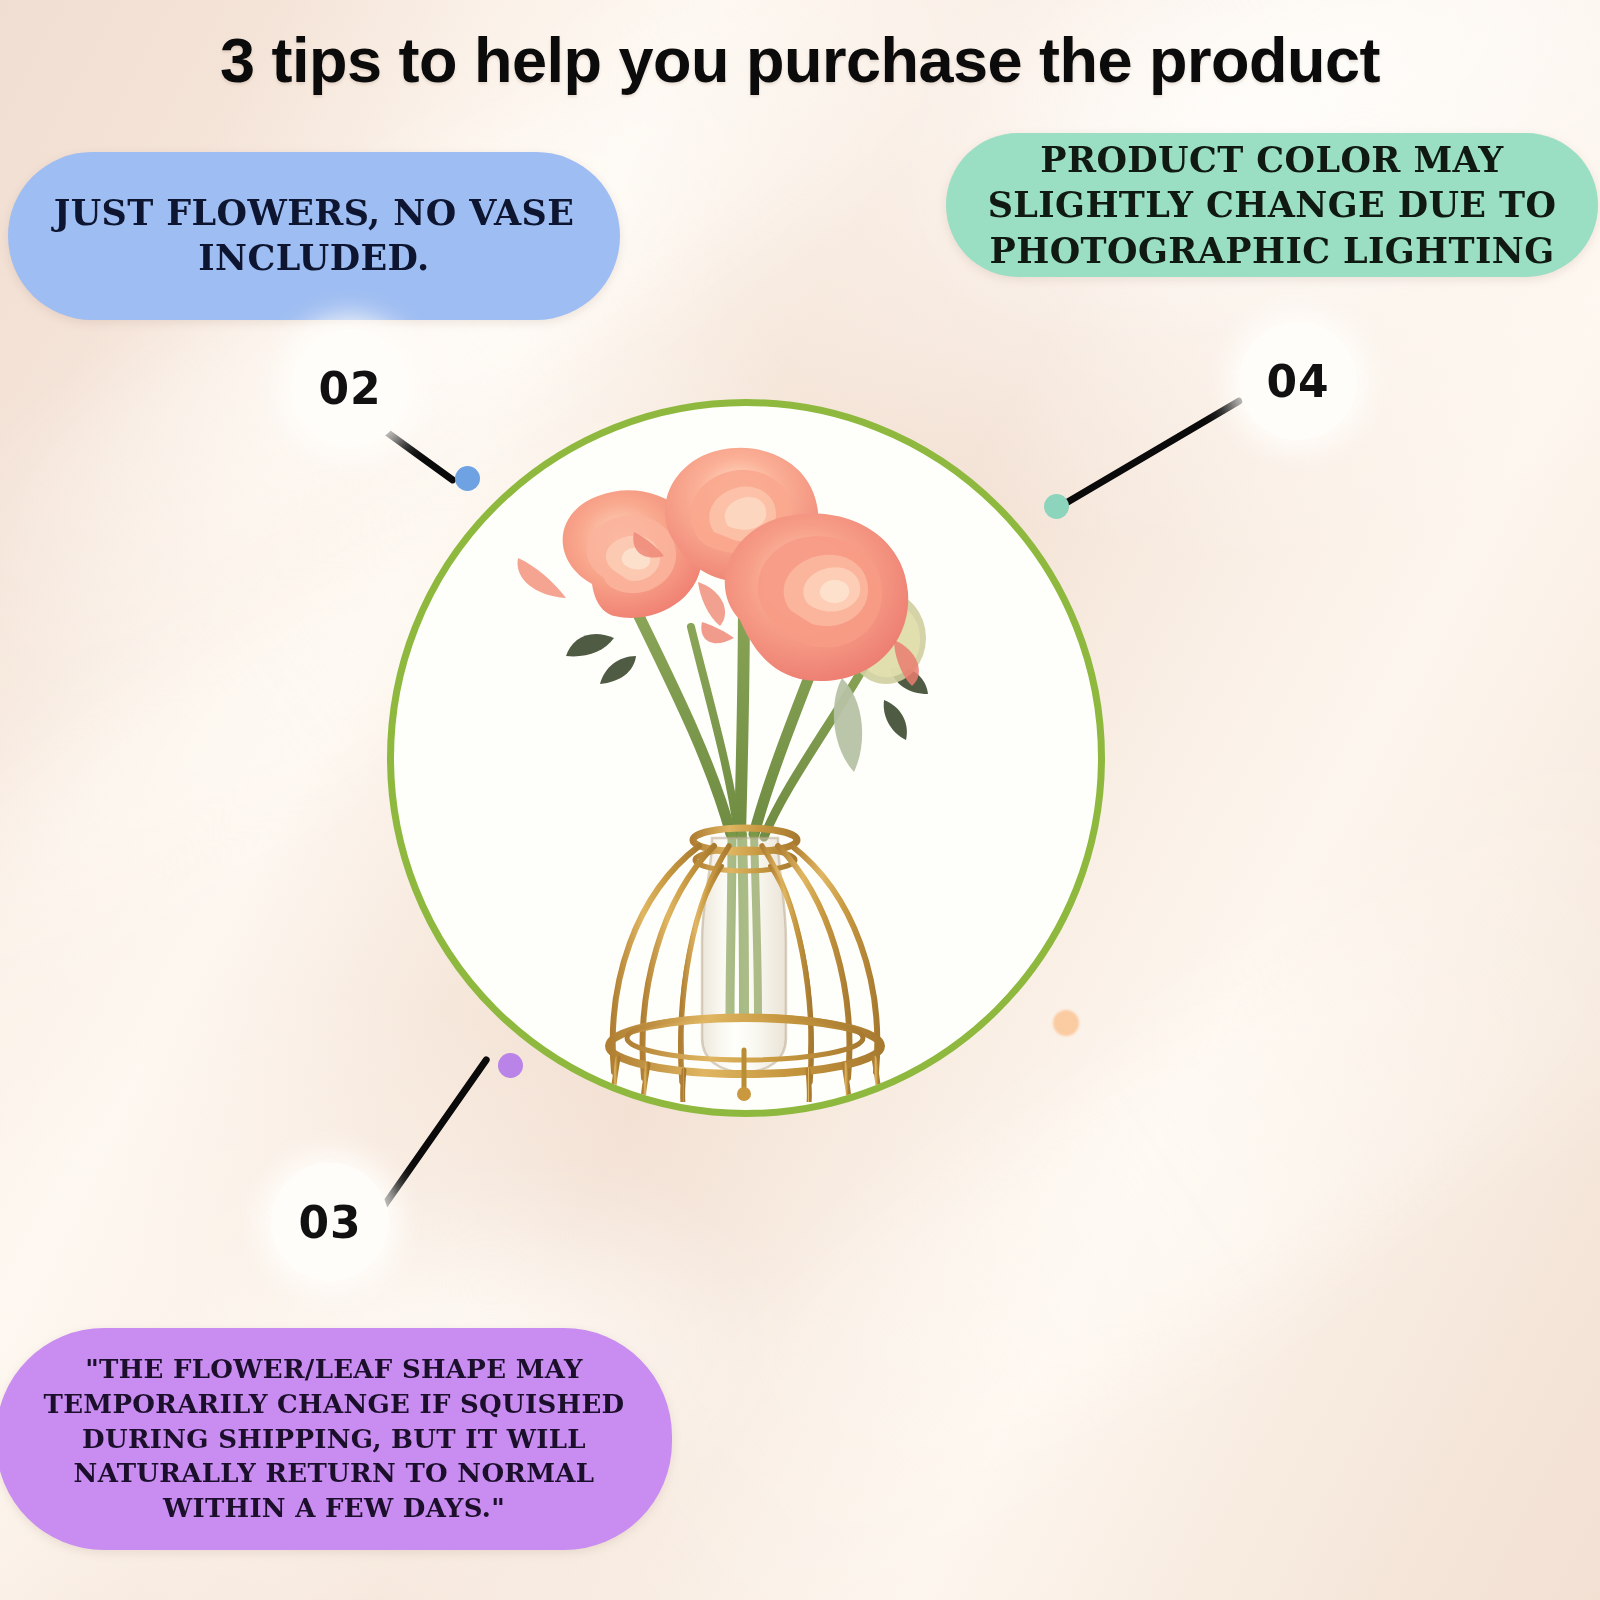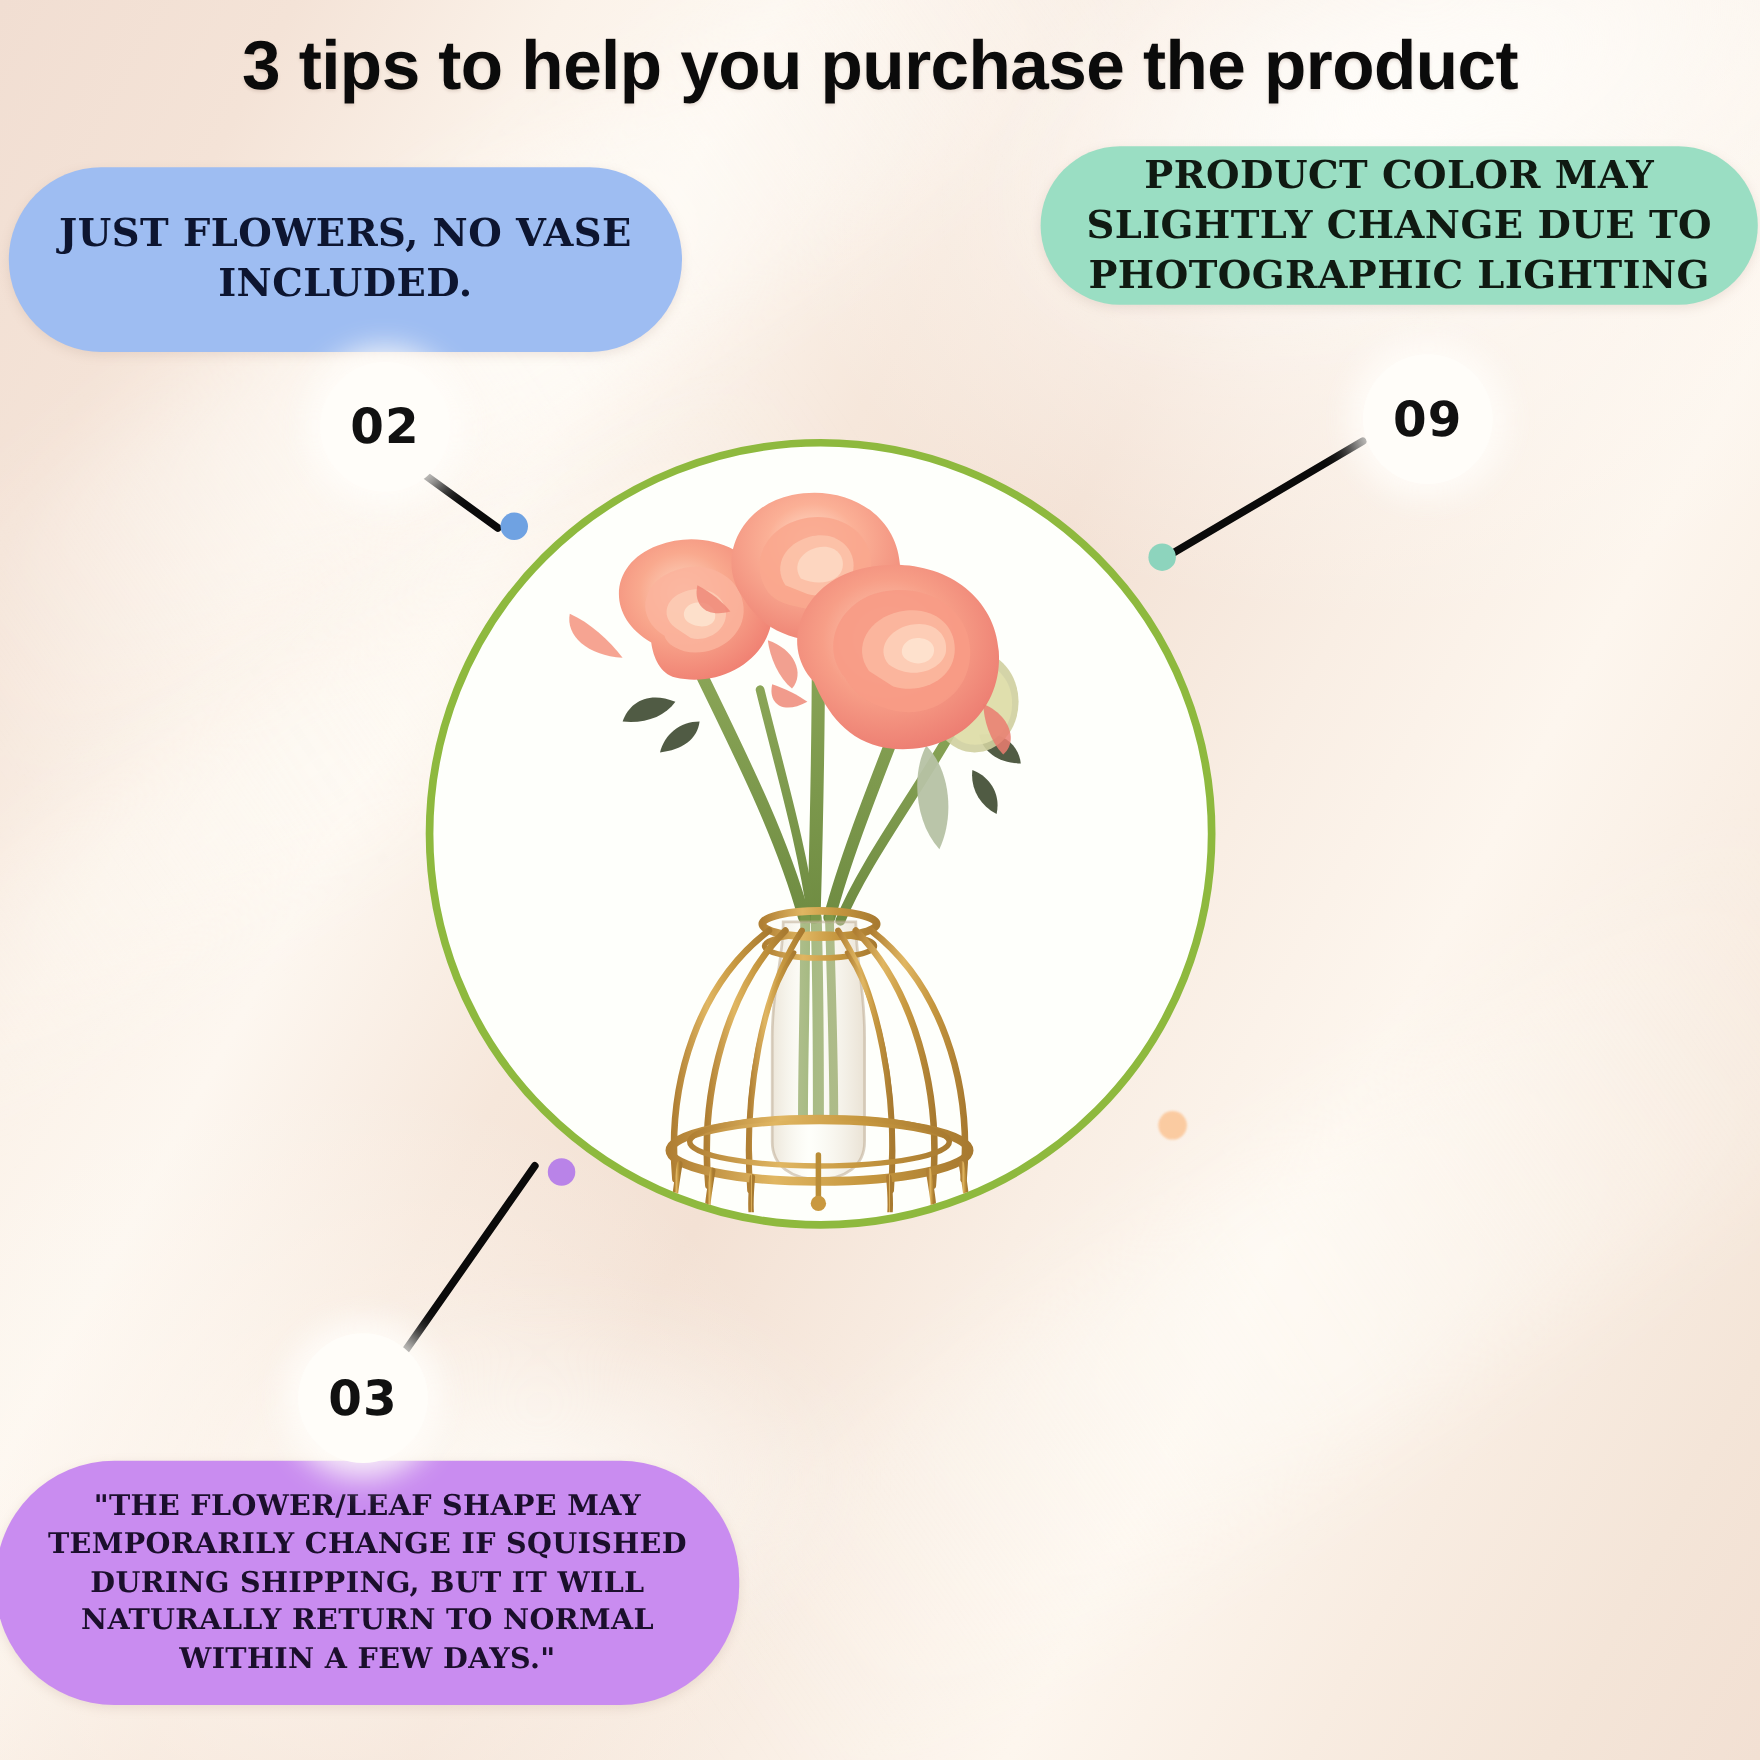--- a/index.html
+++ b/index.html
@@ -203,21 +203,21 @@
     justify-content: center;
     font-family: "DejaVu Sans", "Liberation Sans", sans-serif;
     font-weight: 700;
     font-size: 44px;
     color: #111111;
     letter-spacing: 1px;
     box-shadow: 0 0 26px 14px rgba(255,253,249,0.85);
   }
   #badge-01 { left: 291px; top: 329px; }
   #badge-02 { left: 1239px; top: 322px; }
-  #badge-03 { left: 271px; top: 1212px; }
+  #badge-03 { left: 271px; top: 1163px; }
 
   
   #deco-dot {
     position: absolute;
     left: 1053px;
     top: 1010px;
     width: 26px;
     height: 26px;
     border-radius: 50%;
     background: #fbc79a;
@@ -377,18 +377,18 @@
 
   <div class="connector" id="line-01"></div>
   <div class="connector" id="line-02"></div>
   <div class="connector" id="line-03"></div>
 
   <div class="endpoint" id="dot-01"></div>
   <div class="endpoint" id="dot-02"></div>
   <div class="endpoint" id="dot-03"></div>
 
   <div class="badge" id="badge-01">02</div>
-  <div class="badge" id="badge-02">09</div>
+  <div class="badge" id="badge-02">04</div>
   <div class="badge" id="badge-03">03</div>
 
   <div id="deco-dot"></div>
 
 </div>
 
 </body></html>

